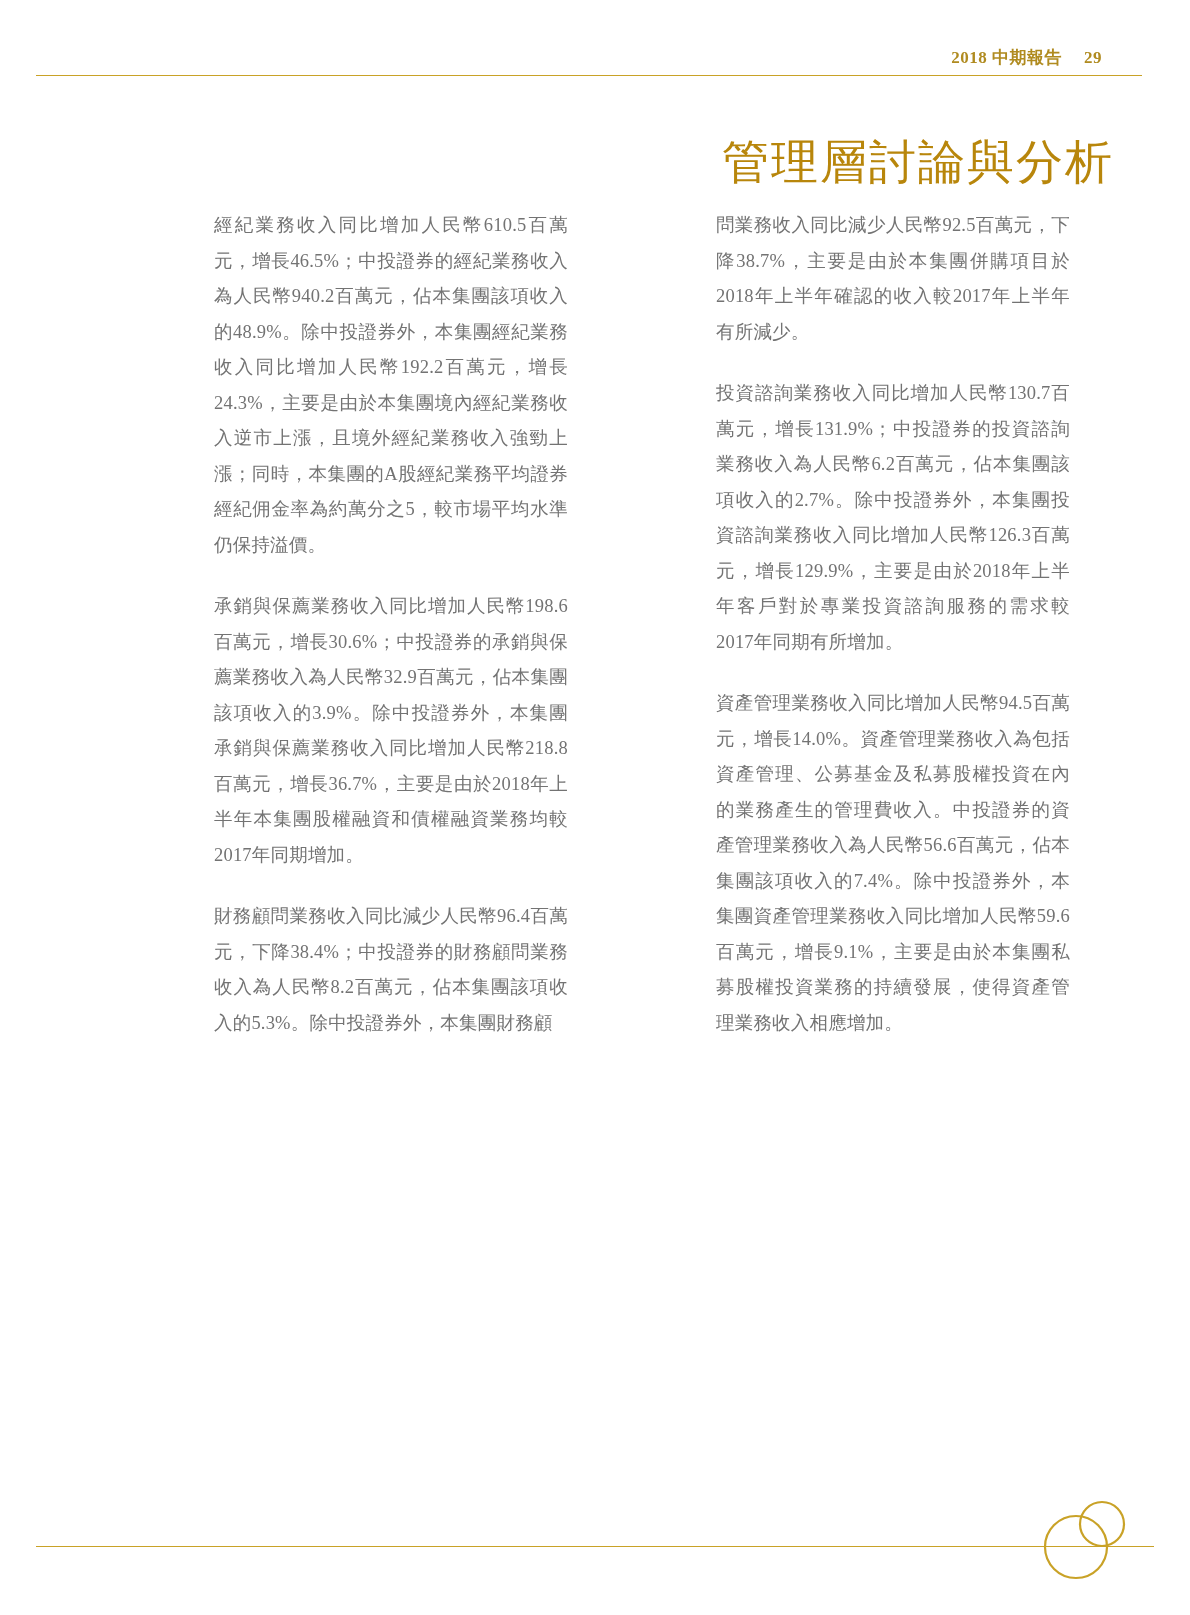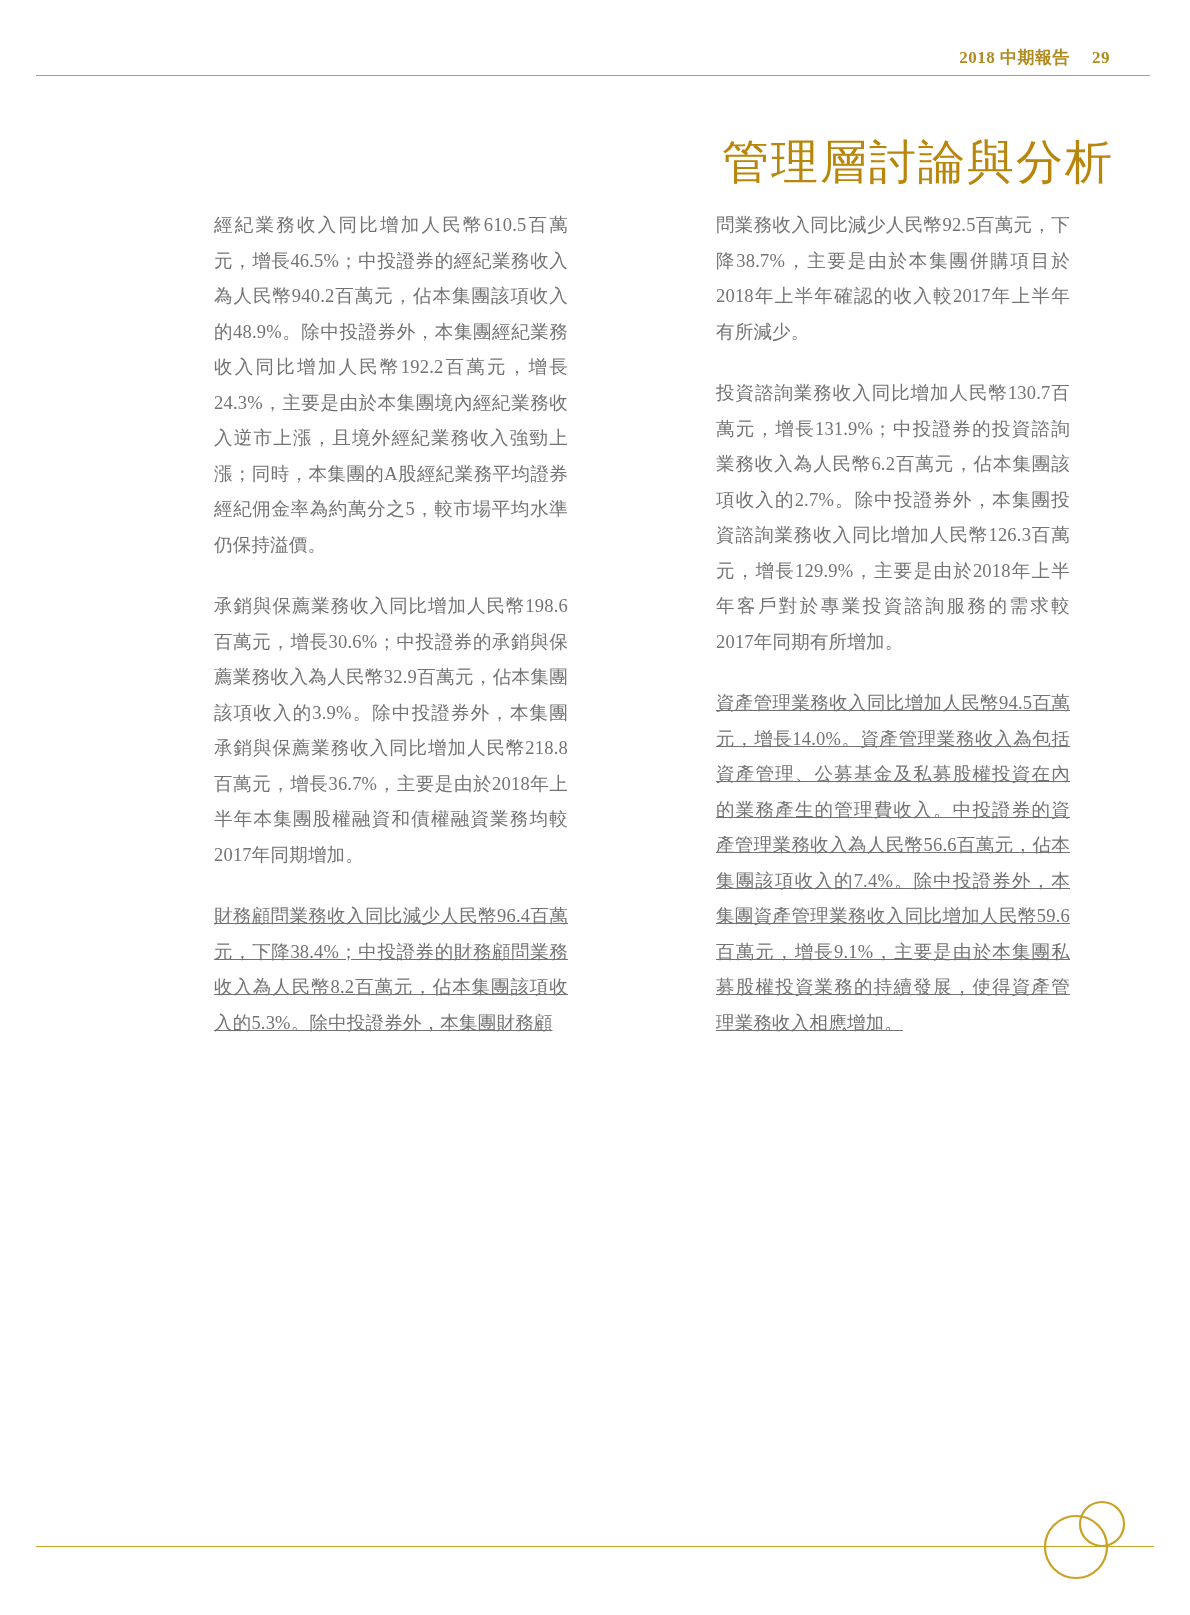--- a/index.html
+++ b/index.html
@@ -14,21 +14,21 @@
     font-family: "Liberation Serif", "DejaVu Serif", serif;
     color: #1a1a1a;
     overflow: hidden;
   }
 
   
   .page-header {
     position: absolute;
     top: 46px;
     left: 0;
-    right: 4px;
+    right: 12px;
     height: 30px;
   }
   .header-text {
     position: absolute;
     right: 76px;
     top: 0;
     font-size: 17px;
     letter-spacing: 0.5px;
     color: #b08b20;
     font-weight: bold;
@@ -75,21 +75,20 @@
     margin: 0 0 26px 0;
     font-size: 18.5px;
     line-height: 35.5px;
     text-align: justify;
     text-justify: inter-ideograph;
     letter-spacing: 0.2px;
     color: #737373;
   }
   .column p:last-child {
     margin-bottom: 0;
-    text-decoration: underline;
   }
 
   
   .footer-rule {
     position: absolute;
     bottom: 68px;
     left: 36px;
     right: 36px;
     height: 1px;
     background: #c9a227;

